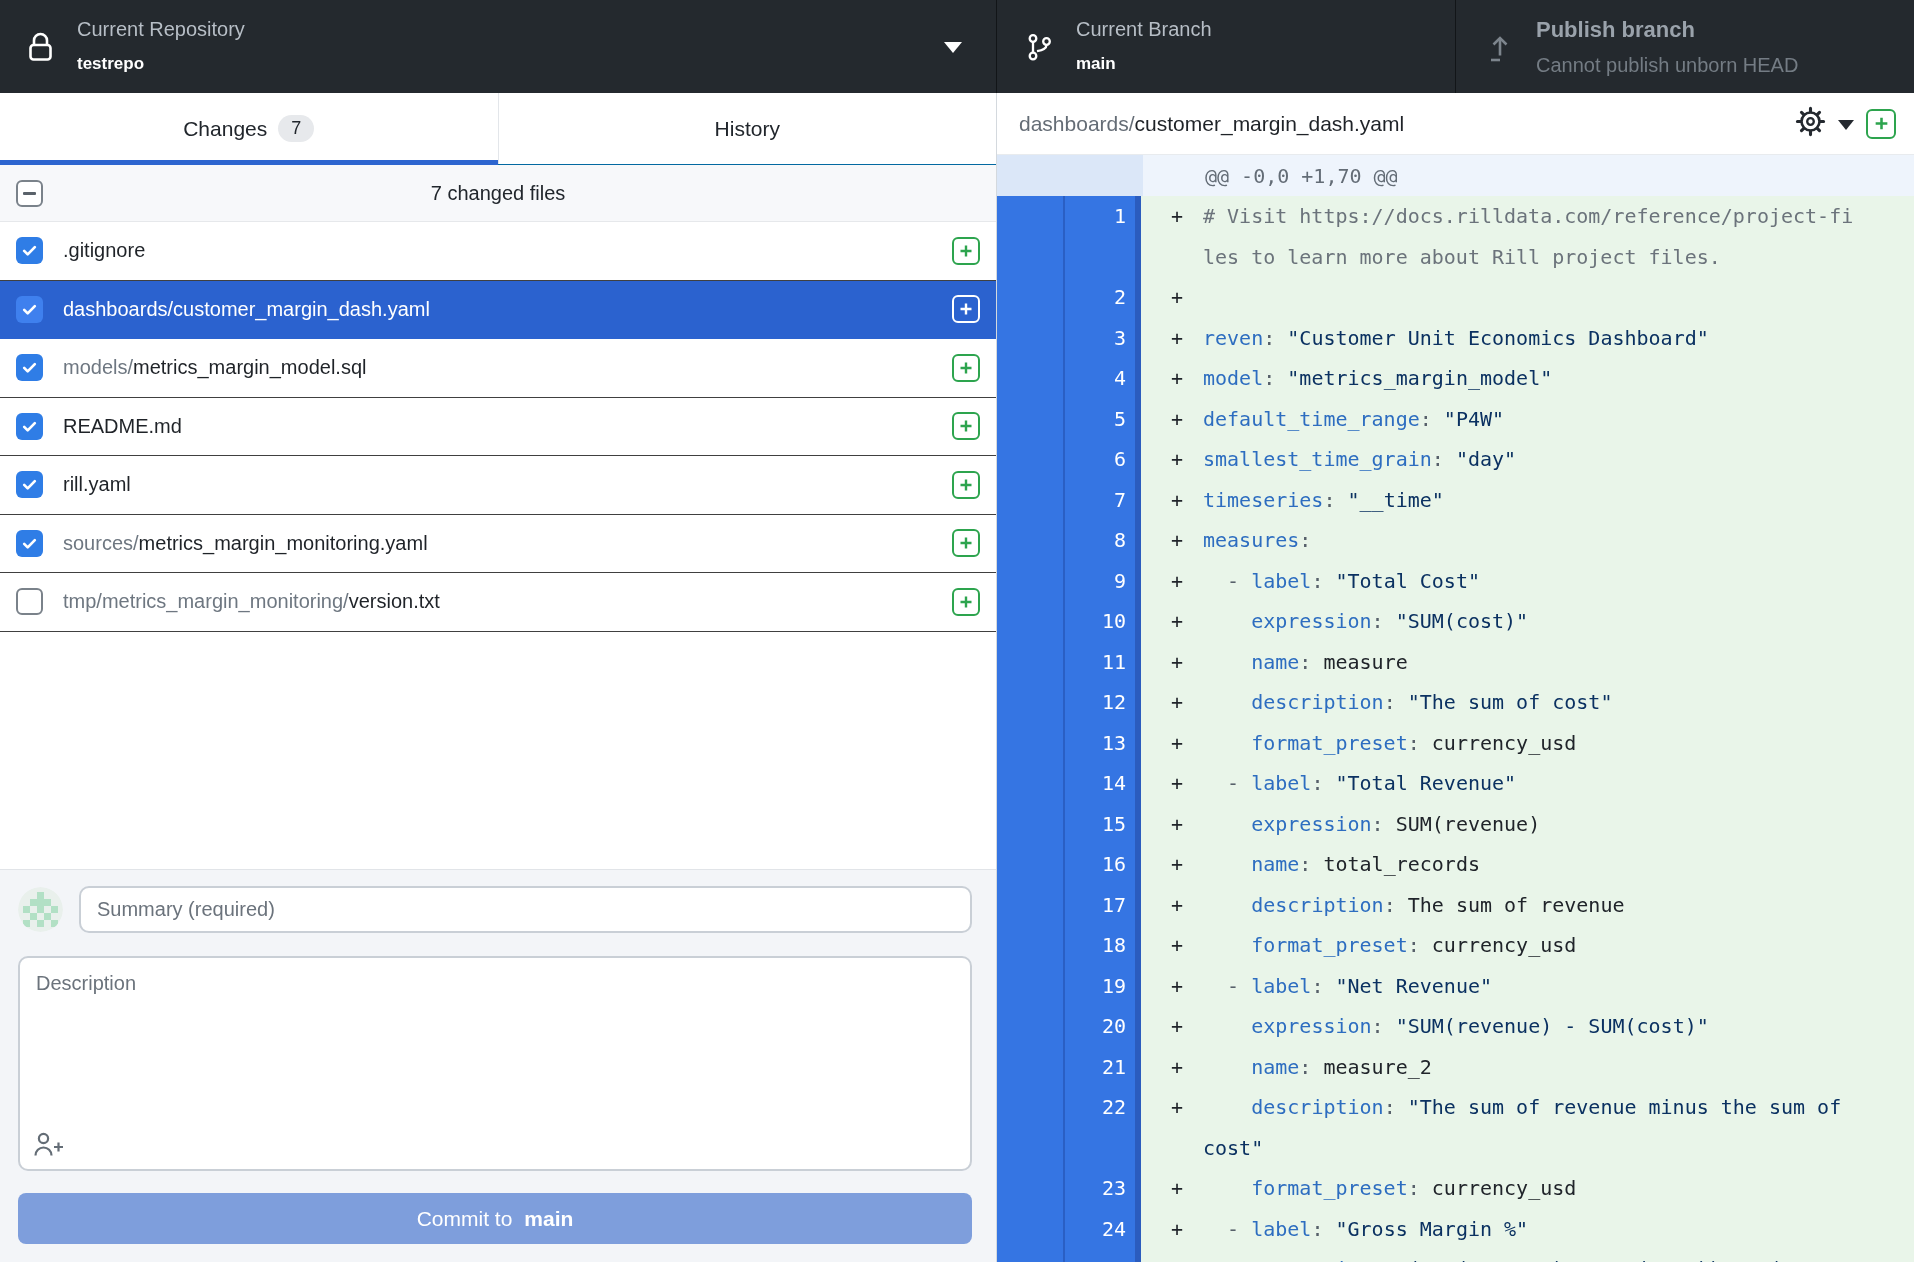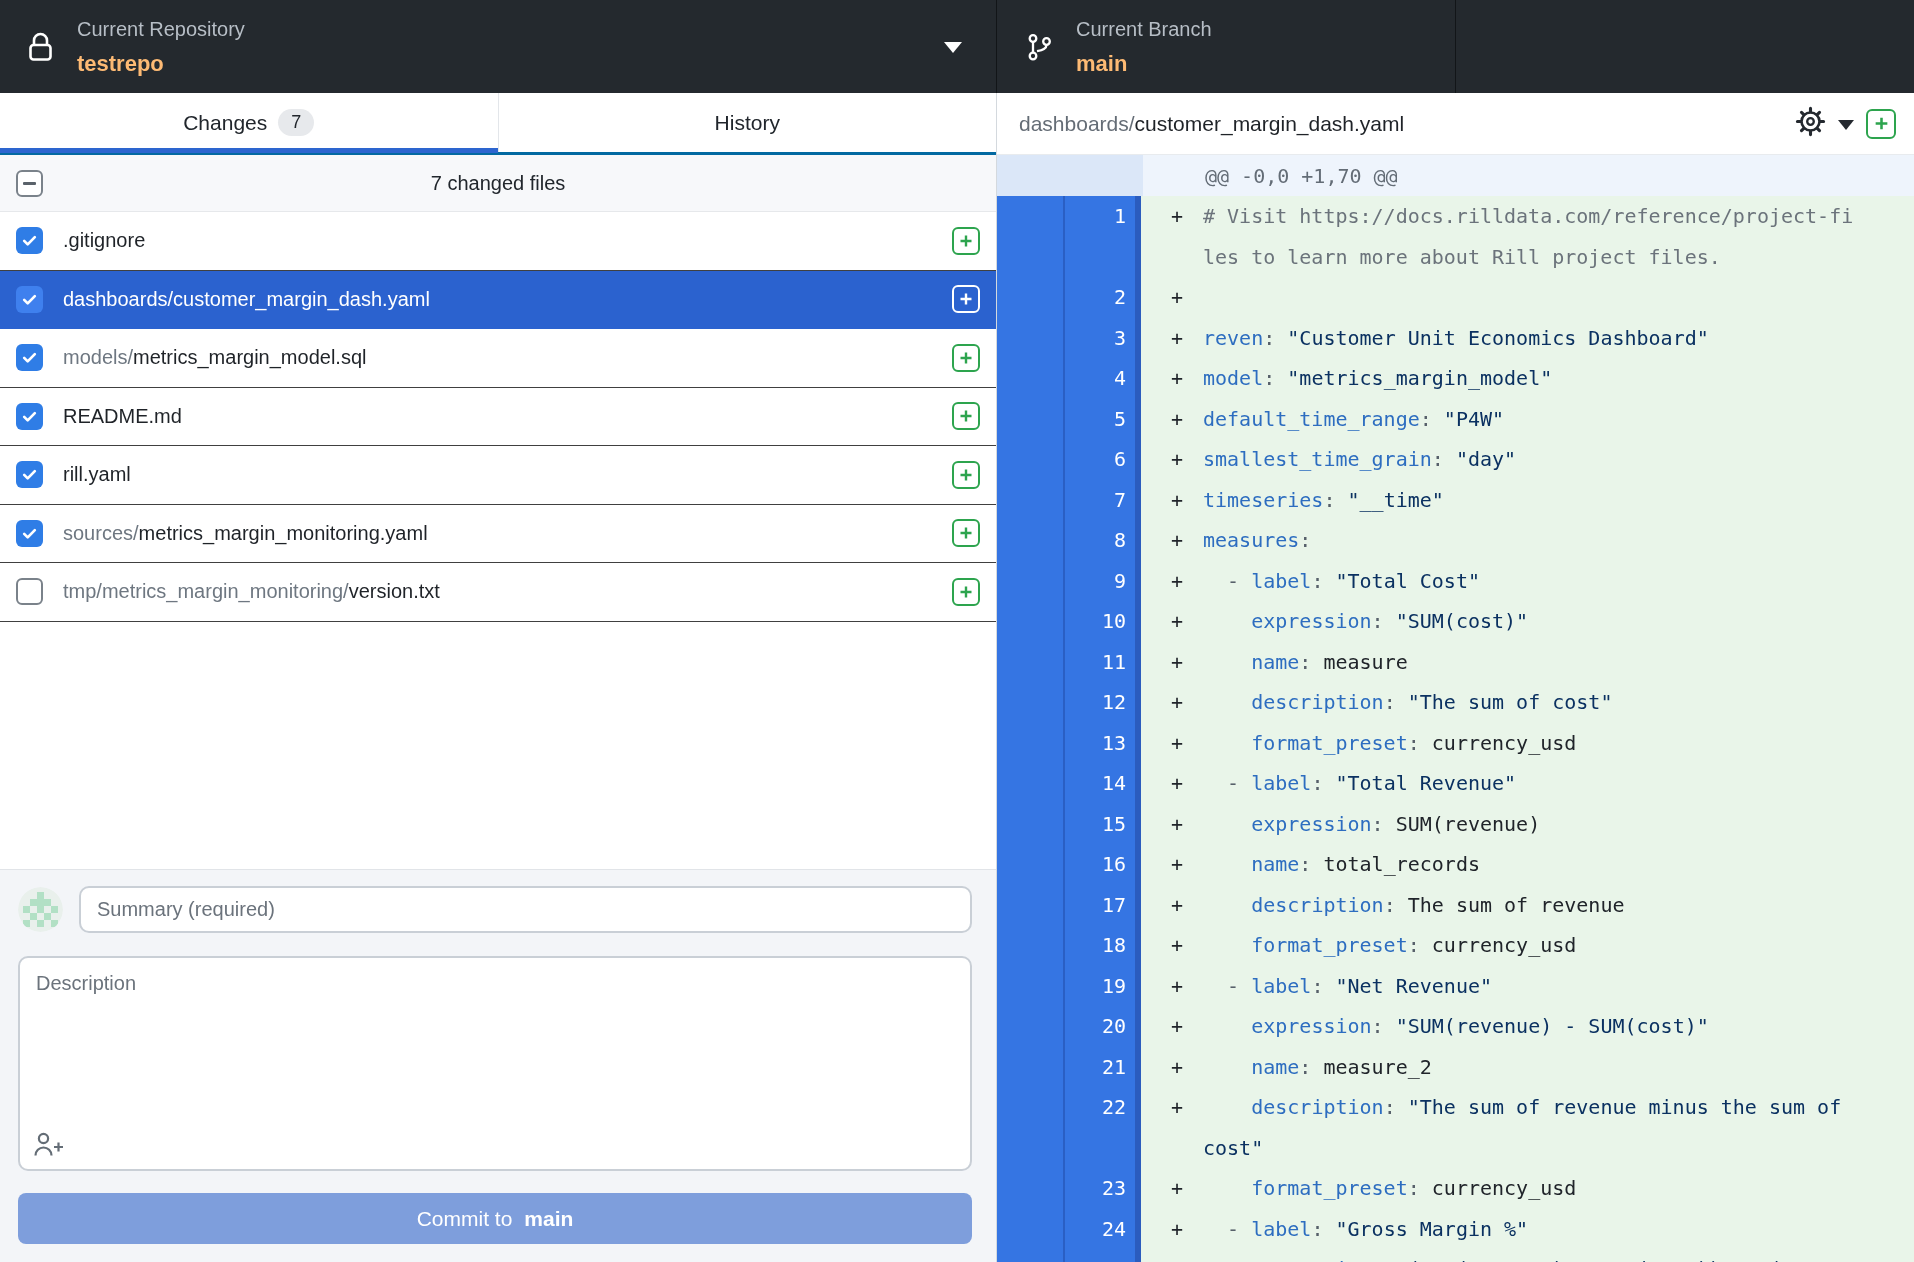--- a/index.html
+++ b/index.html
@@ -10,34 +10,34 @@
 
   
   .titlebar { height:93px; background:#24292e; display:flex; flex:none; }
   .tb-sec { display:flex; align-items:center; position:relative; }
   .tb-repo { width:997px; border-right:1px solid #121518; padding-left:24px; }
   .tb-branch { width:459px; border-right:1px solid #121518; padding-left:26px; }
   .tb-publish { flex:1; padding-left:27px; }
   .tb-icon { display:inline-flex; margin-right:21px; flex:none; }
   .tb-text { display:flex; flex-direction:column; justify-content:center; gap:10px; }
   .tb-label { font-size:20px; color:#b7bec6; line-height:24px; }
-  .tb-value { font-size:22px; font-weight:700; color:#fdba74; line-height:26px; }
+  .tb-value { font-size:17px; font-weight:700; color:#ffffff; line-height:26px; }
   .tb-pub-label { font-size:22px; font-weight:700; color:#9aa2ab; line-height:26px; }
   .tb-pub-sub { font-size:20px; color:#747c84; line-height:24px; }
   .tb-caret { position:absolute; right:34px; top:42px; width:0; height:0;
     border-left:9px solid transparent; border-right:9px solid transparent; border-top:11px solid #ffffff; }
 
   
   .main { flex:1; display:flex; min-height:0; }
   .left { width:997px; flex:none; display:flex; flex-direction:column; background:#fff;
     border-right:1px solid #d4d9de; }
   .right { flex:1; display:flex; flex-direction:column; min-width:0; background:#fff; }
 
   
-  .tabbar { height:62px; flex:none; display:flex; border-bottom:3px solid #0369a1; }
+  .tabbar { height:72px; flex:none; display:flex; border-bottom:1px solid #0369a1; }
   .tab { flex:1; display:flex; align-items:center; justify-content:center; position:relative;
     font-size:21px; color:#21262c; cursor:default; }
   .tab + .tab { border-left:1px solid #e3e6ea; }
   .tab .underline { position:absolute; left:0; right:0; bottom:-1px; height:5px; background:#2d65cf; display:none; }
   .tab.active .underline { display:block; }
   .badge { margin-left:11px; background:#e7e9ec; color:#21262c; font-size:18px;
     padding:3px 13px; border-radius:15px; }
 
   
   .list-header { height:57px; flex:none; display:flex; align-items:center; background:#f7f8fa;
@@ -146,20 +146,33 @@
           <path d="M10 11v10.5"></path>
           <path d="M23.5 14c0 4.5-5.5 5.5-9.5 6.2"></path>
         </svg>
       </span>
       <div class="tb-text">
         <div class="tb-label">Current Branch</div>
         <div class="tb-value">main</div>
       </div>
     </div>
 
+    <div class="tb-sec tb-publish">
+      <span class="tb-icon">
+        <svg width="32" height="34" viewBox="0 0 32 34" fill="none" stroke="#7d858d" stroke-width="2.6">
+          <path d="M17 25.5V8"></path>
+          <path d="M10.5 14.5 17 8l6.5 6.5"></path>
+          <path d="M8 30h9"></path>
+        </svg>
+      </span>
+      <div class="tb-text">
+        <div class="tb-pub-label">Publish branch</div>
+        <div class="tb-pub-sub">Cannot publish unborn HEAD</div>
+      </div>
+    </div>
   </header>
 
   <div class="main">
 
     <aside class="left">
       <nav class="tabbar">
         <div class="tab active">
           <span>Changes</span>
           <span class="badge">7</span>
           <span class="underline"></span>

